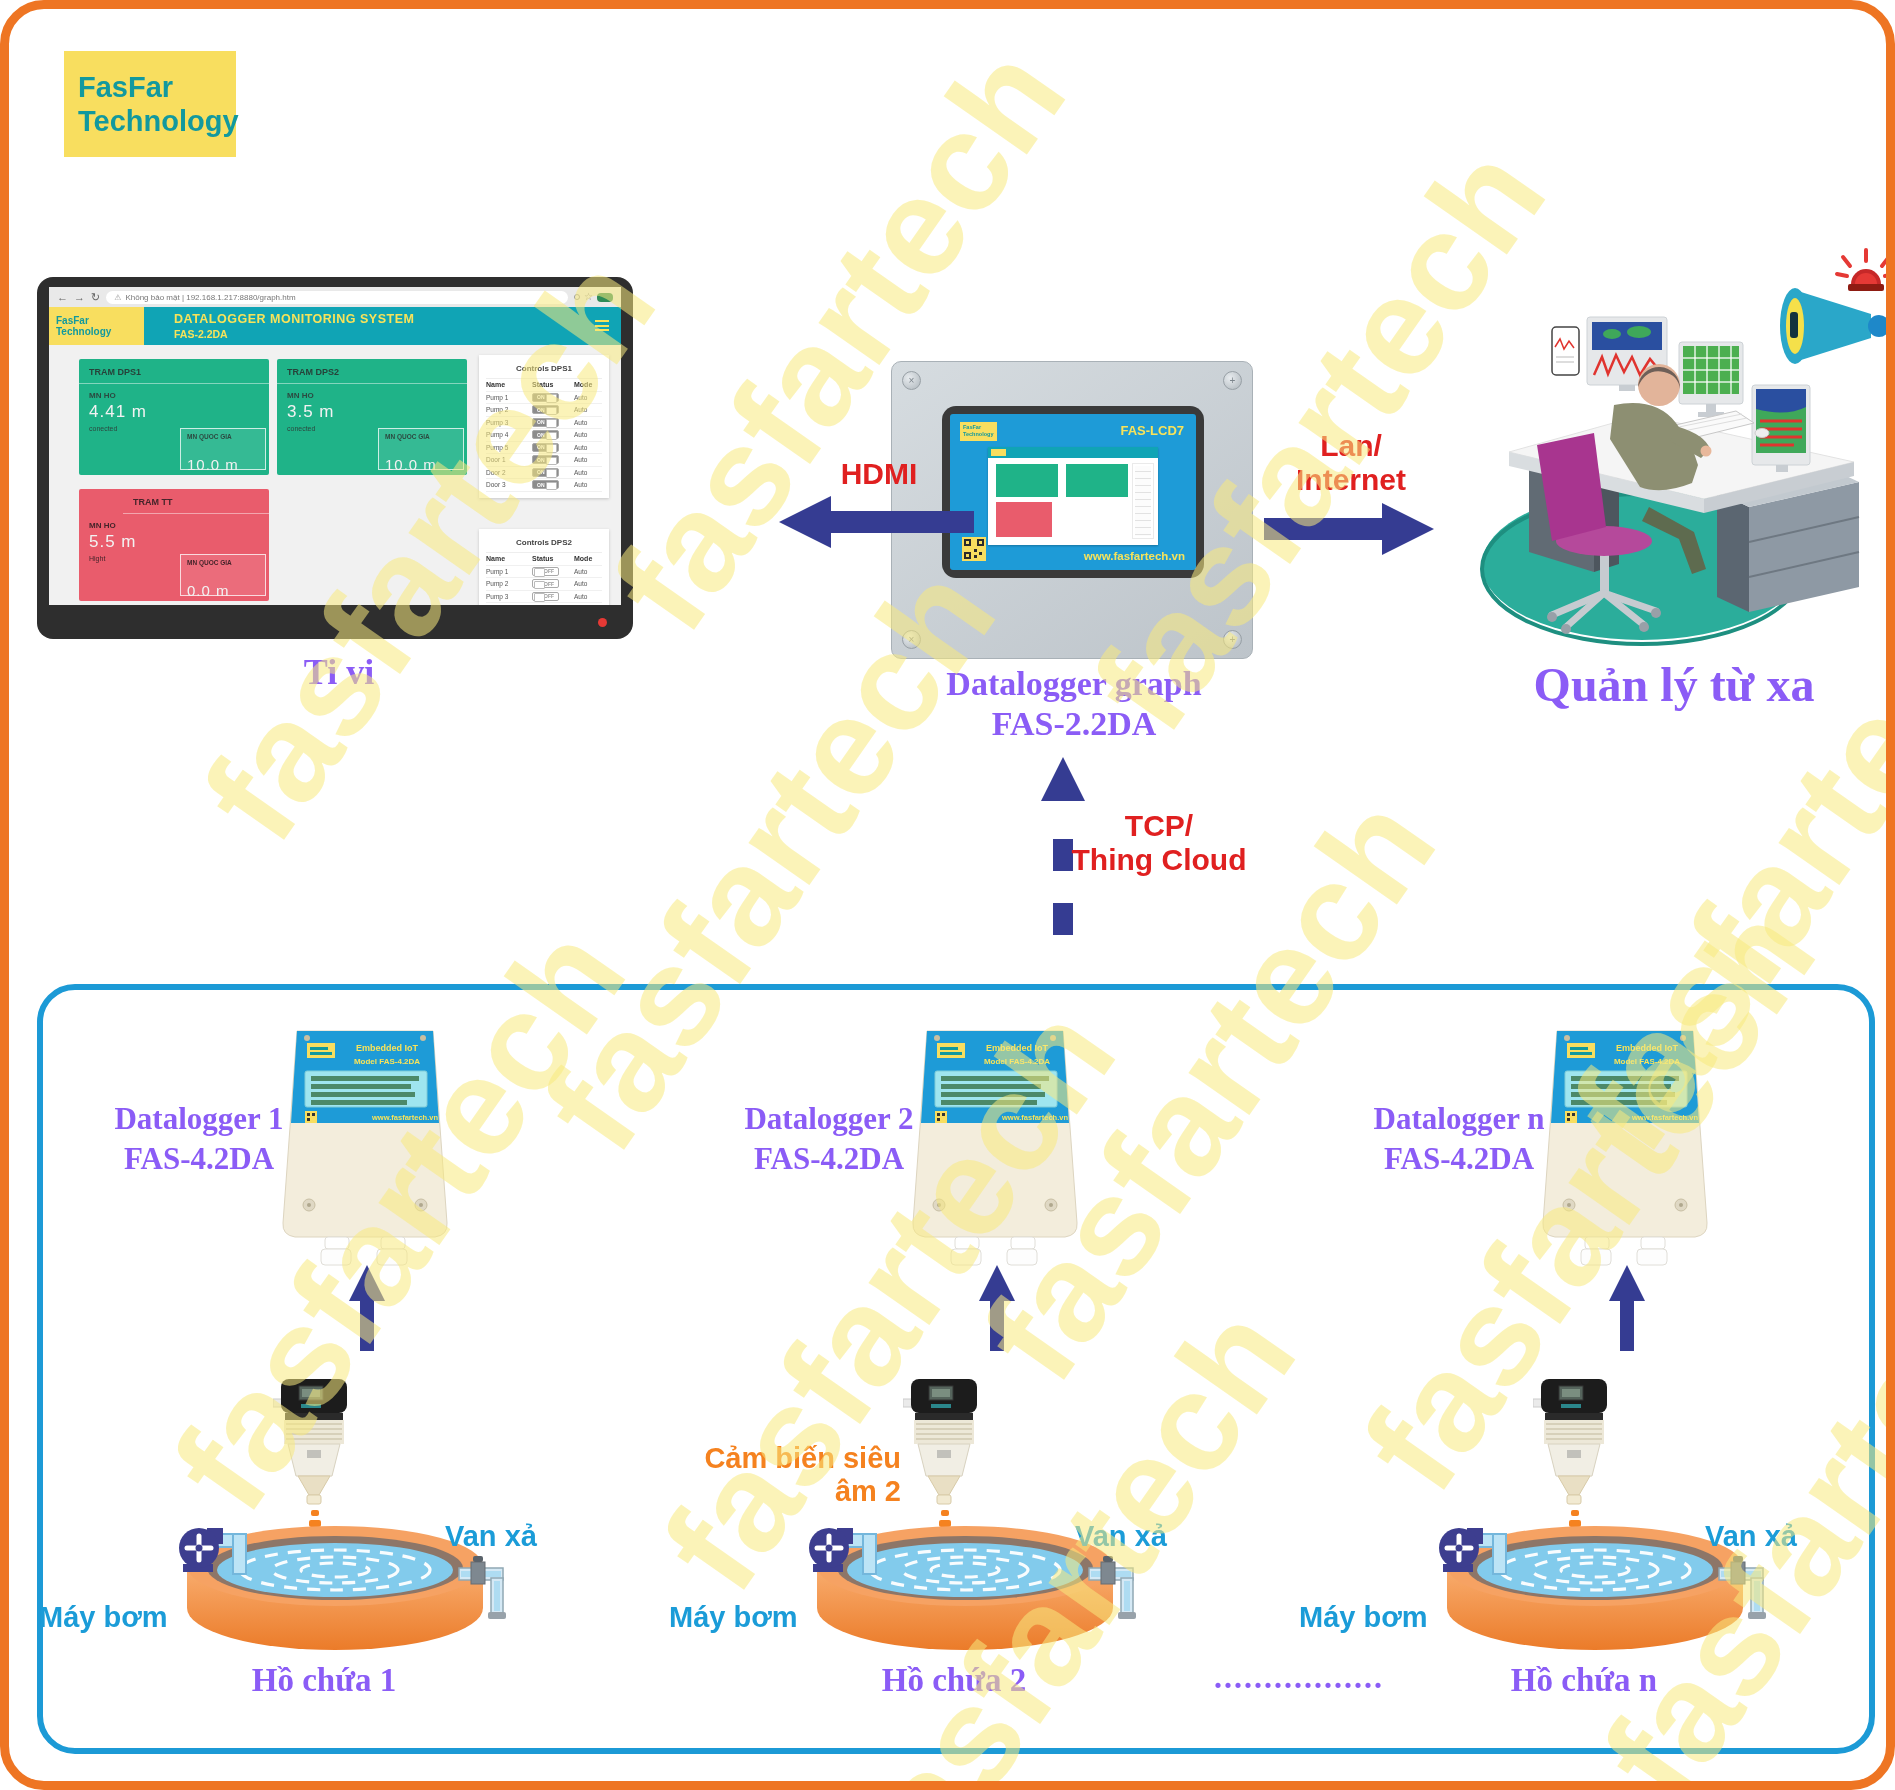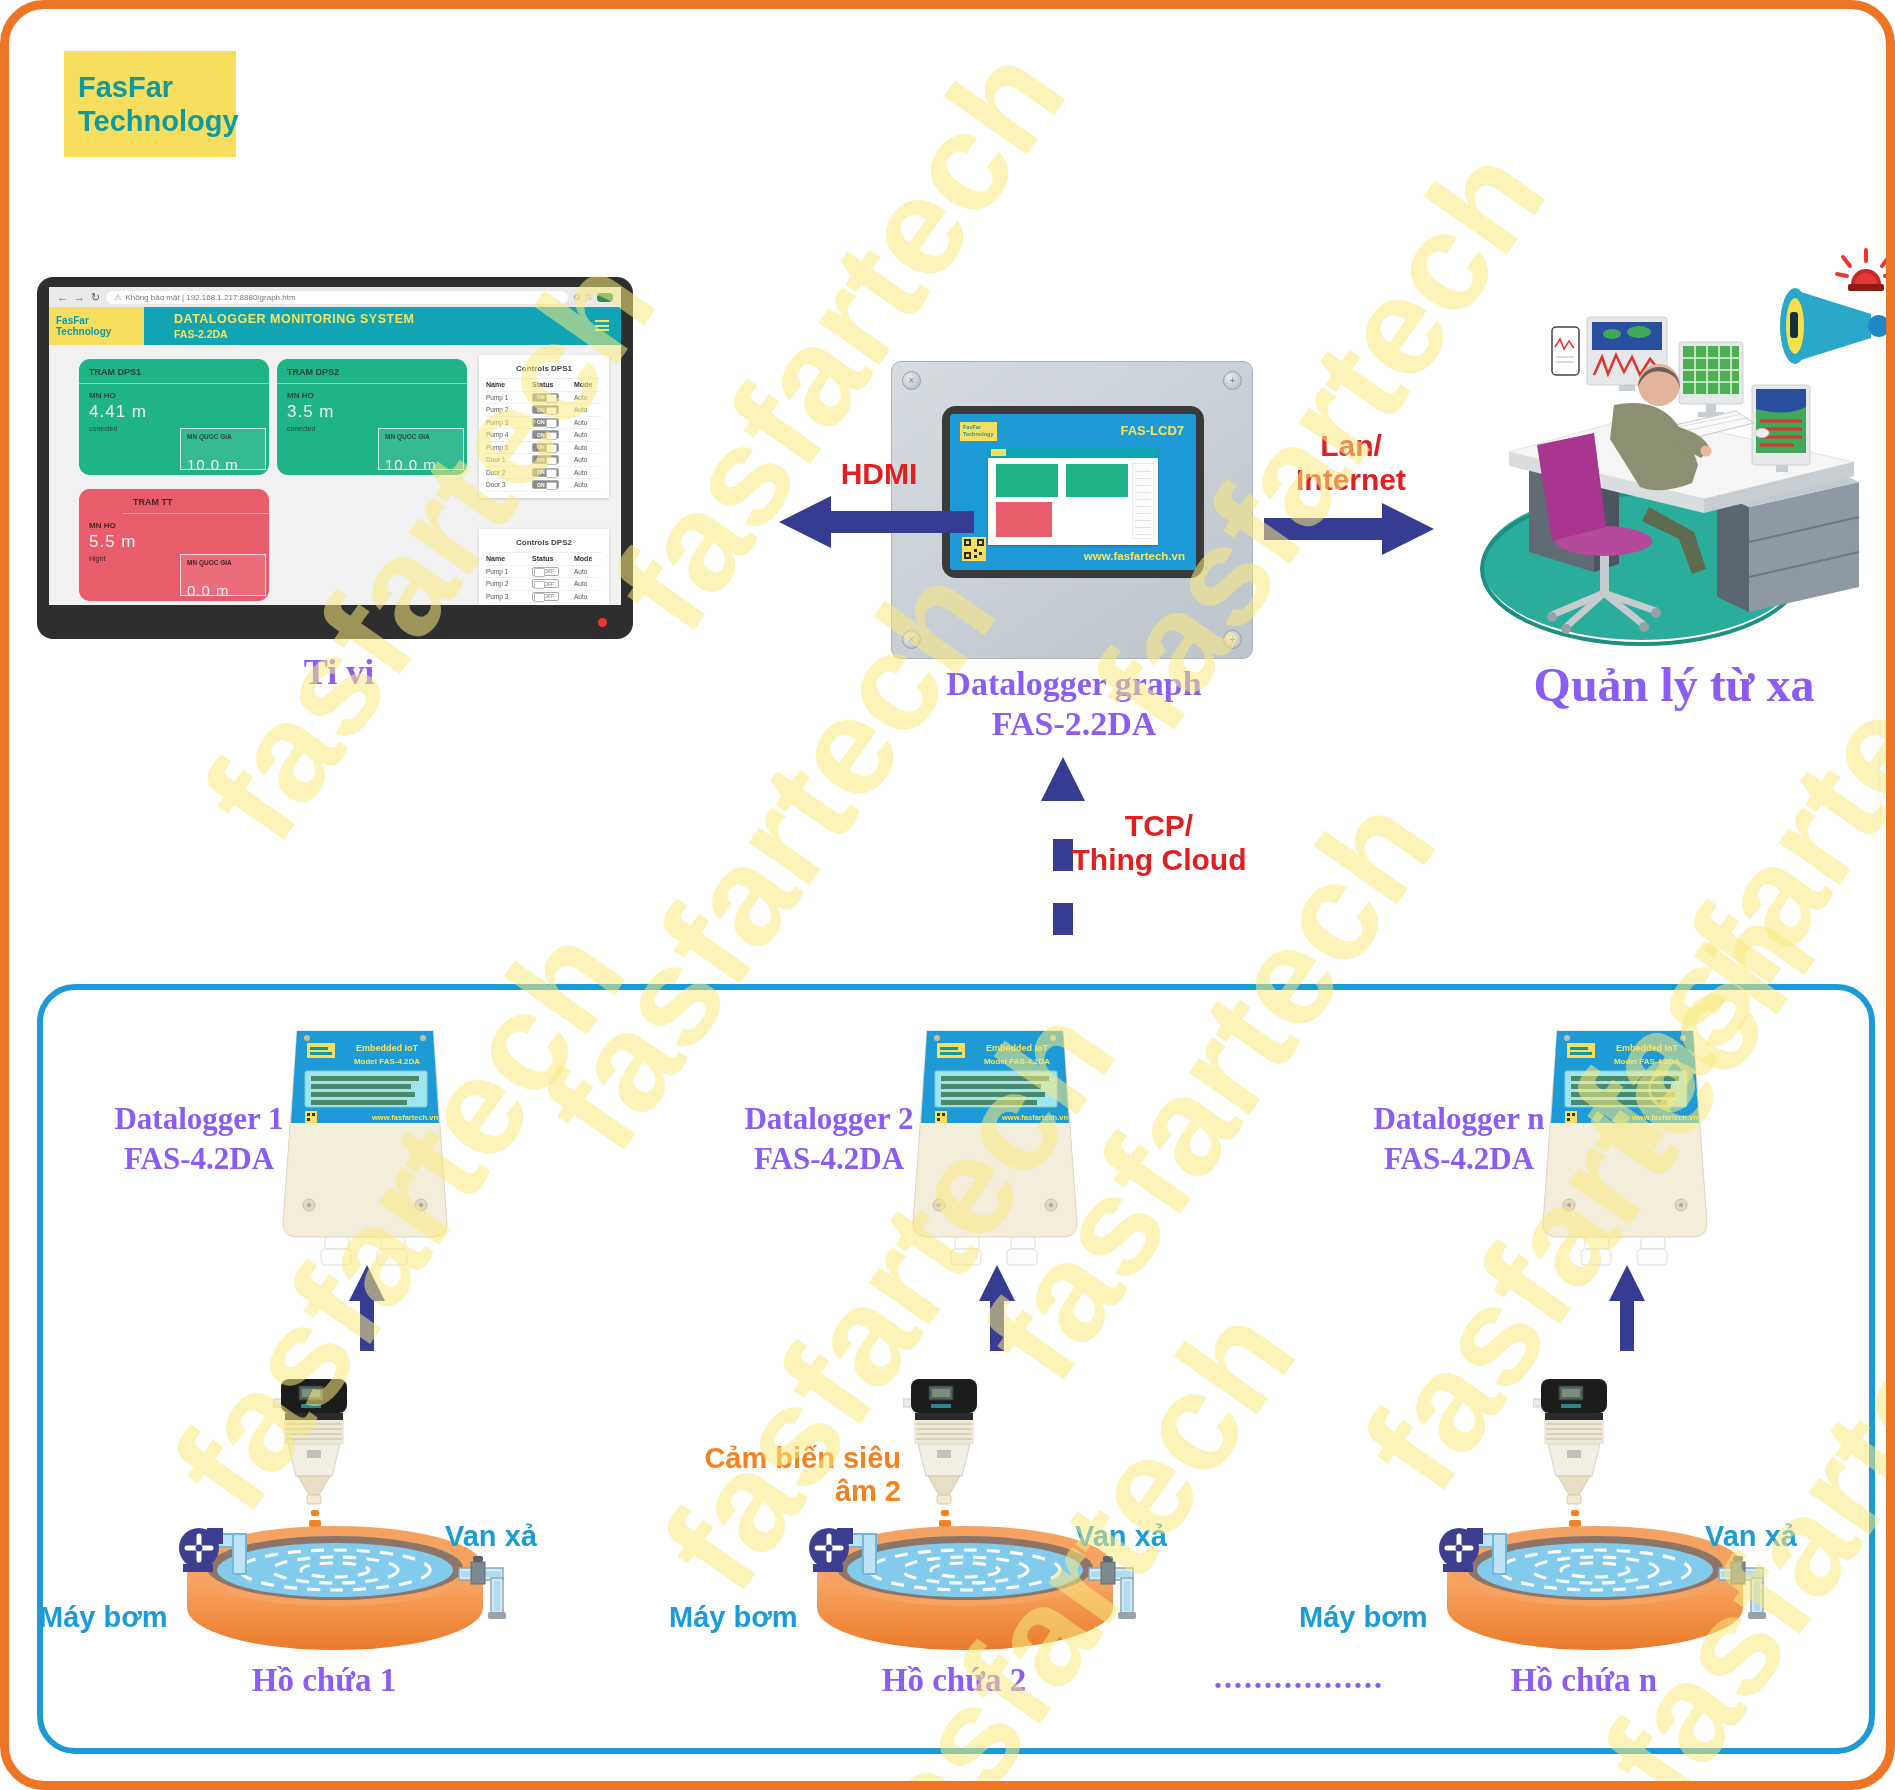--- a/index.html
+++ b/index.html
@@ -32,21 +32,21 @@
   .dash-header{height:38px;display:flex;}
   .dash-logo{width:95px;background:#F8DE5F;color:#12999E;font-size:10px;font-weight:bold;line-height:1.15;
     display:flex;flex-direction:column;justify-content:center;padding-left:7px;}
   .dash-title{flex:1;background:#10A4B5;color:#F8E35A;font-weight:bold;padding:5px 0 0 30px;position:relative;}
   .dt1{font-size:12.5px;letter-spacing:0.5px;}
   .dt2{font-size:10.5px;margin-top:2px;}
   .menu-ic{position:absolute;right:12px;top:13px;width:14px;height:11px;
     border-top:2px solid #F8E35A;border-bottom:2px solid #F8E35A;}
   .menu-ic::after{content:'';display:block;margin-top:2.5px;height:2px;background:#F8E35A;}
   .dash-body{position:relative;height:260px;background:#F1F1F1;}
-  .station{position:absolute;width:190px;height:116px;border-radius:11px;}
+  .station{position:absolute;width:190px;height:116px;border-radius:2px;}
   .station.green{background:#1FB388;}
   .station.red{background:#E95C6C;}
   .st-name{font-size:9px;font-weight:bold;color:#27423A;padding:8px 10px 6px;border-bottom:1px solid rgba(255,255,255,0.45);}
   .station.red .st-name{color:#45242A;margin-left:44px;}
   .st-label{font-size:8px;font-weight:bold;color:#2C4A41;margin:7px 10px 2px;}
   .station.red .st-label{color:#45242A;}
   .st-value{font-size:17px;color:#F2F2F2;margin:0 10px;letter-spacing:1px;}
   .st-status{font-size:7px;color:#2C4A41;margin:3px 10px;}
   .station.red .st-status{color:#45242A;}
   .st-sub{position:absolute;right:3px;bottom:5px;width:86px;height:42px;border:1px solid rgba(255,255,255,0.75);

